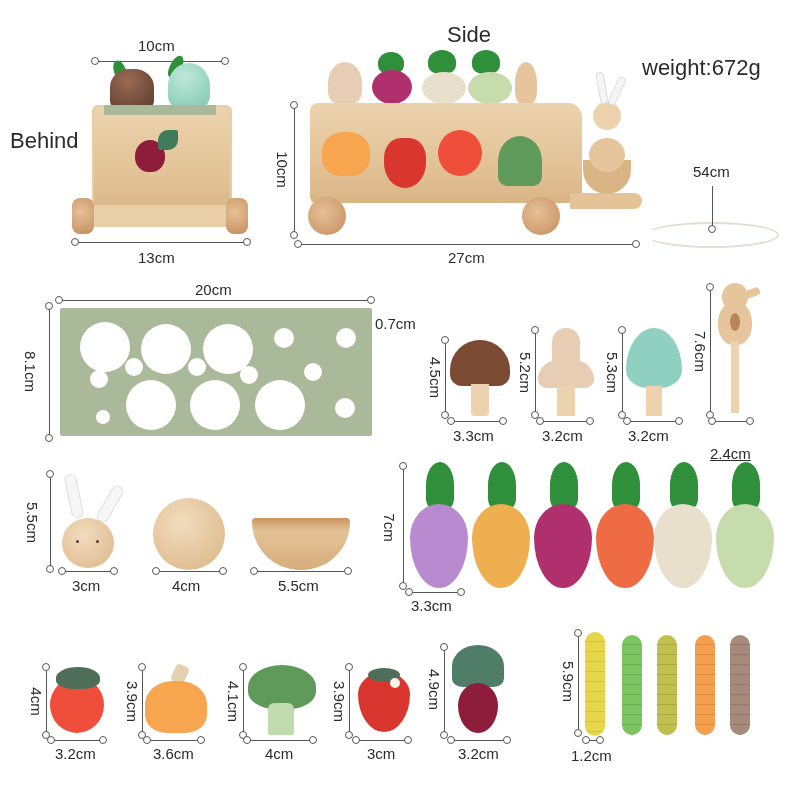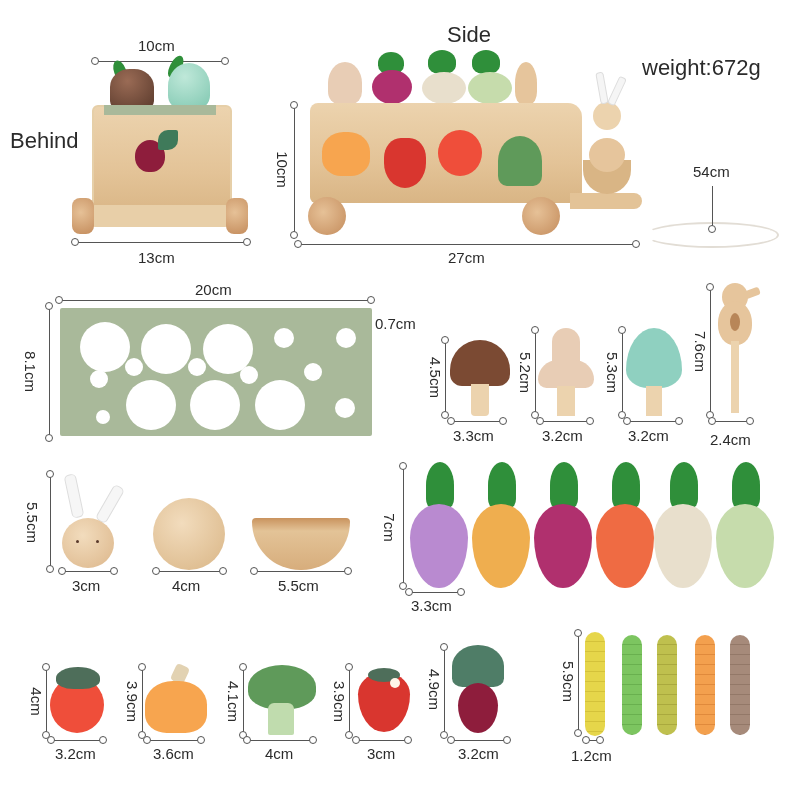--- a/index.html
+++ b/index.html
@@ -194,21 +194,21 @@
   <div class="abs" style="left:4px;top:0;width:26px;height:28px;border-radius:50%;background:#e6c59c;"></div>
   <div class="abs" style="left:26px;top:6px;width:16px;height:8px;background:#e6c59c;border-radius:3px;transform:rotate(-20deg);"></div>
   <div class="abs" style="left:0;top:18px;width:34px;height:44px;border-radius:50% 50% 45% 45%;background:#e6c59c;"></div>
   <div class="abs" style="left:12px;top:30px;width:10px;height:18px;border-radius:50%;background:#b88658;"></div>
   <div class="abs" style="left:13px;top:58px;width:8px;height:72px;background:#ecd3ae;"></div>
 </div>
 <div class="hline" style="left:713px;top:421px;width:36px;">
     <span class="dot l"></span>
     <span class="dot r"></span>
   </div>
-<div class="lbl" style="left:710px;top:432px;">2.4cm</div>
+<div class="lbl" style="left:710px;top:446px;text-decoration:underline;">2.4cm</div>
 
 <div class="vline" style="left:50px;top:475px;height:93px;">
     <span class="dot t"></span>
     <span class="dot b"></span>
   </div>
 <div class="vlbl" style="left:12px;top:515px;">5.5cm</div>
 <div class="abs" style="left:60px;top:470px;width:80px;height:100px;">
   <div class="abs" style="left:8px;top:4px;width:10px;height:42px;background:#f6f6f6;border:1px solid #ddd;border-radius:5px;transform:rotate(-12deg);"></div>
   <div class="abs" style="left:44px;top:14px;width:10px;height:38px;background:#f6f6f6;border:1px solid #ddd;border-radius:5px;transform:rotate(30deg);"></div>
   <div class="abs" style="left:2px;top:48px;width:52px;height:50px;border-radius:50%;background:radial-gradient(circle at 40% 35%,#f2dcbd,#dcb68a);"></div>

